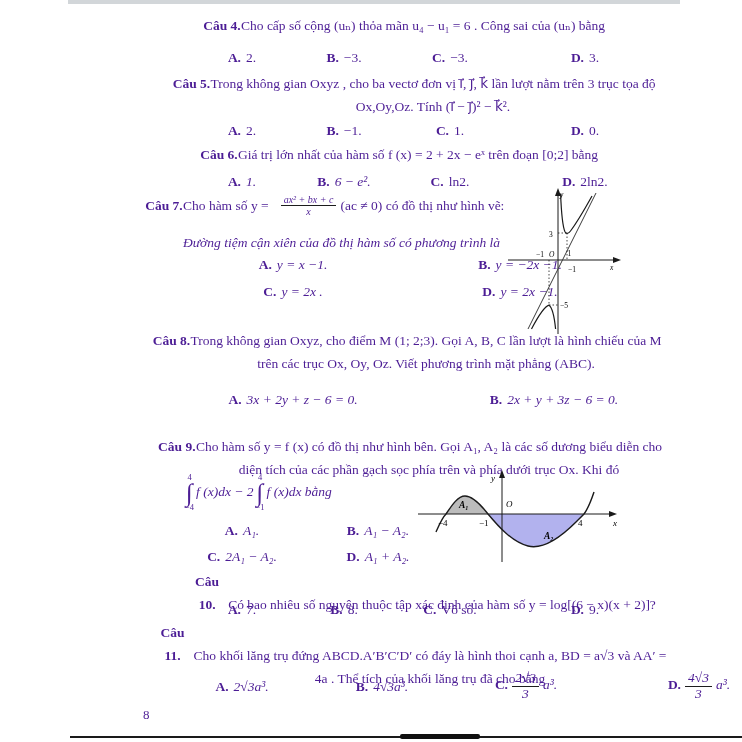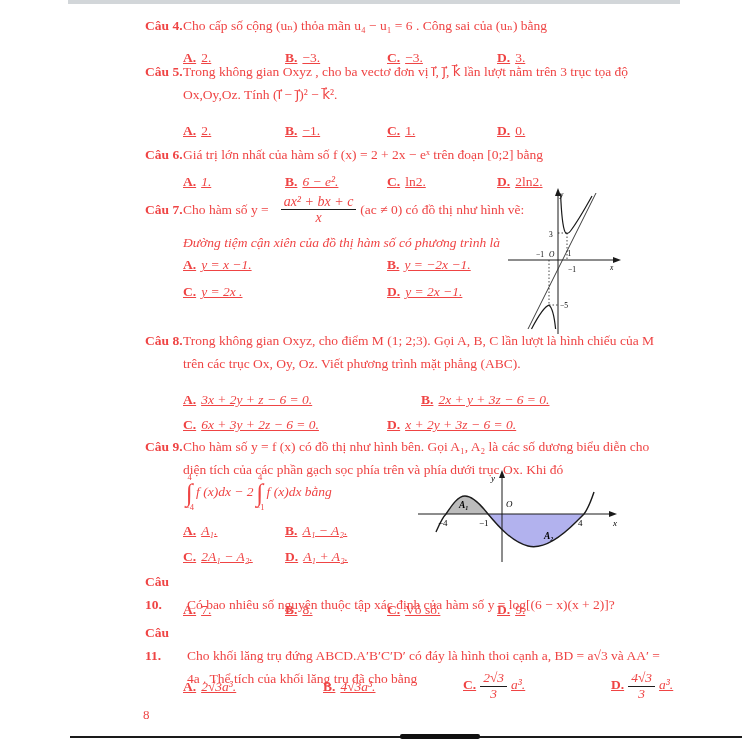--- a/index.html
+++ b/index.html
@@ -1,39 +1,39 @@
 <!DOCTYPE html>
 <html><head>
 <meta charset="utf-8">
 <style>
   html,body{margin:0;padding:0;background:#ffffff;}
   #page{position:relative;width:742px;height:742px;background:#ffffff;overflow:hidden;
         font-family:"Liberation Serif","DejaVu Serif","DejaVu Sans",serif;
-        font-size:13.5px;color:#ef4444;}
+        font-size:13.5px;color:#4c1d95;text-align:center;}
   .topbar{position:absolute;left:68px;top:0;width:612px;height:4px;background:#d2d6d9;}
   .botline{position:absolute;left:70px;top:736px;width:672px;height:2px;background:#1a1a1a;}
   .botblob{position:absolute;left:400px;top:734px;width:80px;height:5px;background:#101010;border-radius:2px;}
   .question{position:absolute;left:145px;line-height:23px;padding-left:38px;text-indent:-38px;}
   .question.wlbl{padding-left:42px;text-indent:-42px;}
   .qlabel{display:inline-block;width:38px;text-indent:0;font-weight:700;}
   .wlbl .qlabel{width:42px;}
   .qrow{position:absolute;left:145px;display:flex;align-items:center;white-space:nowrap;font-family:Liberation Serif, serif;}
   .qrow .qlabel{flex:0 0 38px;}
   .qline2{position:absolute;left:183px;line-height:23px;}
-  .opts{position:absolute;left:183px;display:grid;line-height:21px;align-items:center;text-decoration:underline;}
+  .opts{position:absolute;left:191px;display:grid;line-height:21px;align-items:center;}
   .cols4{grid-template-columns:102px 102px 110px 160px;}
   .cols2w{grid-template-columns:204px 250px;}
   .cols2n{grid-template-columns:102px 170px;}
   .opt b{font-weight:700;}
   .opt .ov{margin-left:5px;}
   .m{font-style:italic;}
   .frac{display:inline-flex;flex-direction:column;align-items:center;vertical-align:middle;
         margin:0 4px;line-height:1.1;font-style:italic;}
   .frac .num{border-bottom:1px solid #1c1c1c;padding:0 3px;}
-  .frac.small{font-size:14px;margin-left:12px;}
+  .frac.small{font-size:10px;margin-left:12px;}
   .intwrap{display:flex;align-items:center;white-space:nowrap;}
   .int{display:inline-flex;flex-direction:column;align-items:center;line-height:1;margin:0 2px;}
   .int .bound{font-size:8.5px;line-height:1;}
   .int .sign{font-size:25px;line-height:0.85;font-style:italic;}
   .pagenum{position:absolute;left:143px;top:707px;font-size:13px;}
   svg{position:absolute;overflow:visible;}
   svg text{font-family:"Liberation Serif","DejaVu Serif","DejaVu Sans",serif;}
 </style>
 </head>
 <body>
@@ -44,21 +44,21 @@
   <div class="question" style="top:14px;width:480px;">
     <span class="qlabel">Câu 4.</span><span>Cho cấp số cộng (uₙ) thỏa mãn u₄ − u₁ = 6 . Công sai của (uₙ) bằng</span>
   </div>
   <div class="opts cols4" style="top:47px;">
     <span class="opt"><b>A.</b><span class="ov">2.</span></span>
     <span class="opt"><b>B.</b><span class="ov">−3.</span></span>
     <span class="opt"><b>C.</b><span class="ov">−3.</span></span>
     <span class="opt"><b>D.</b><span class="ov">3.</span></span>
   </div>
 
-  <div class="question" style="top:60px;width:476px;">
+  <div class="question" style="top:72px;width:476px;margin-left:12px;">
     <span class="qlabel">Câu 5.</span><span>Trong không gian Oxyz , cho ba vectơ đơn vị i⃗, j⃗, k⃗ lần lượt nằm trên 3 trục tọa độ Ox,Oy,Oz. Tính (i⃗ − j⃗)² − k⃗².</span>
   </div>
   <div class="opts cols4" style="top:120px;">
     <span class="opt"><b>A.</b><span class="ov">2.</span></span>
     <span class="opt"><b>B.</b><span class="ov">−1.</span></span>
     <span class="opt"><b>C.</b><span class="ov">1.</span></span>
     <span class="opt"><b>D.</b><span class="ov">0.</span></span>
   </div>
 
   <div class="question" style="top:143px;width:470px;">
@@ -111,24 +111,20 @@
     <text x="45" y="51" font-size="7.5">3</text>
     <text x="56" y="122" font-size="7.5">−5</text>
   </svg>
 
   <div class="question" style="top:329px;width:486px;">
     <span class="qlabel">Câu 8.</span><span>Trong không gian Oxyz, cho điểm M (1; 2;3). Gọi A,  B,  C lần lượt là hình chiếu của M  trên các trục Ox,  Oy,  Oz. Viết phương trình mặt phẳng (ABC).</span>
   </div>
   <div class="opts cols2w" style="top:389px;gap:34px;">
     <span class="opt"><b>A.</b><span class="ov m">3x + 2y + z − 6 = 0.</span></span>
     <span class="opt"><b>B.</b><span class="ov m">2x + y + 3z − 6 = 0.</span></span>
-  </div>
-  <div class="opts cols2w" style="top:414px;">
-    <span class="opt"><b>C.</b><span class="ov m">6x + 3y + 2z − 6 = 0.</span></span>
-    <span class="opt"><b>D.</b><span class="ov m">x + 2y + 3z − 6 = 0.</span></span>
   </div>
 
   <div class="question" style="top:435px;width:492px;">
     <span class="qlabel">Câu 9.</span><span>Cho hàm số  y = f (x)  có đồ thị như hình bên. Gọi A₁,  A₂ là các số dương biểu diễn cho diện tích của các phần gạch sọc phía trên và phía dưới trục Ox. Khi đó</span>
   </div>
   <div class="intwrap" style="position:absolute;left:183px;top:473px;">
     <span class="int">
       <span class="bound">4</span>
       <span class="sign">∫</span>
       <span class="bound">−4</span>

